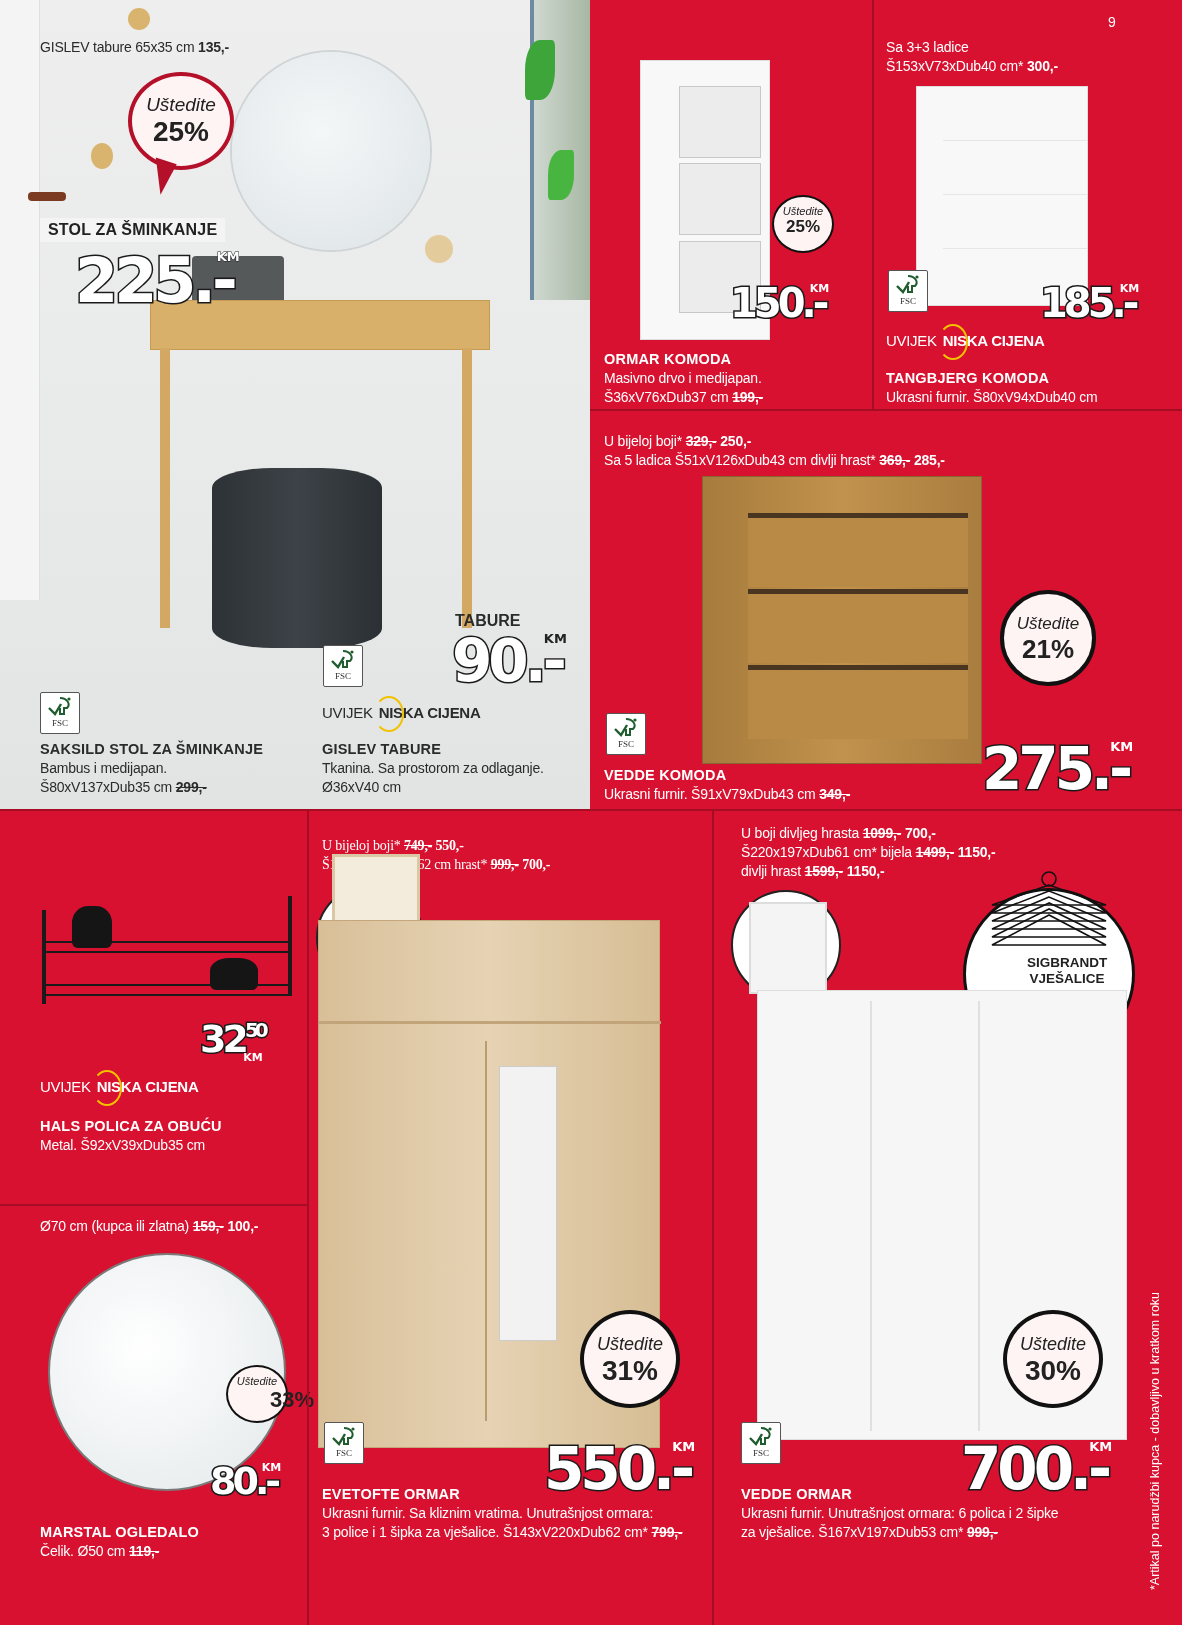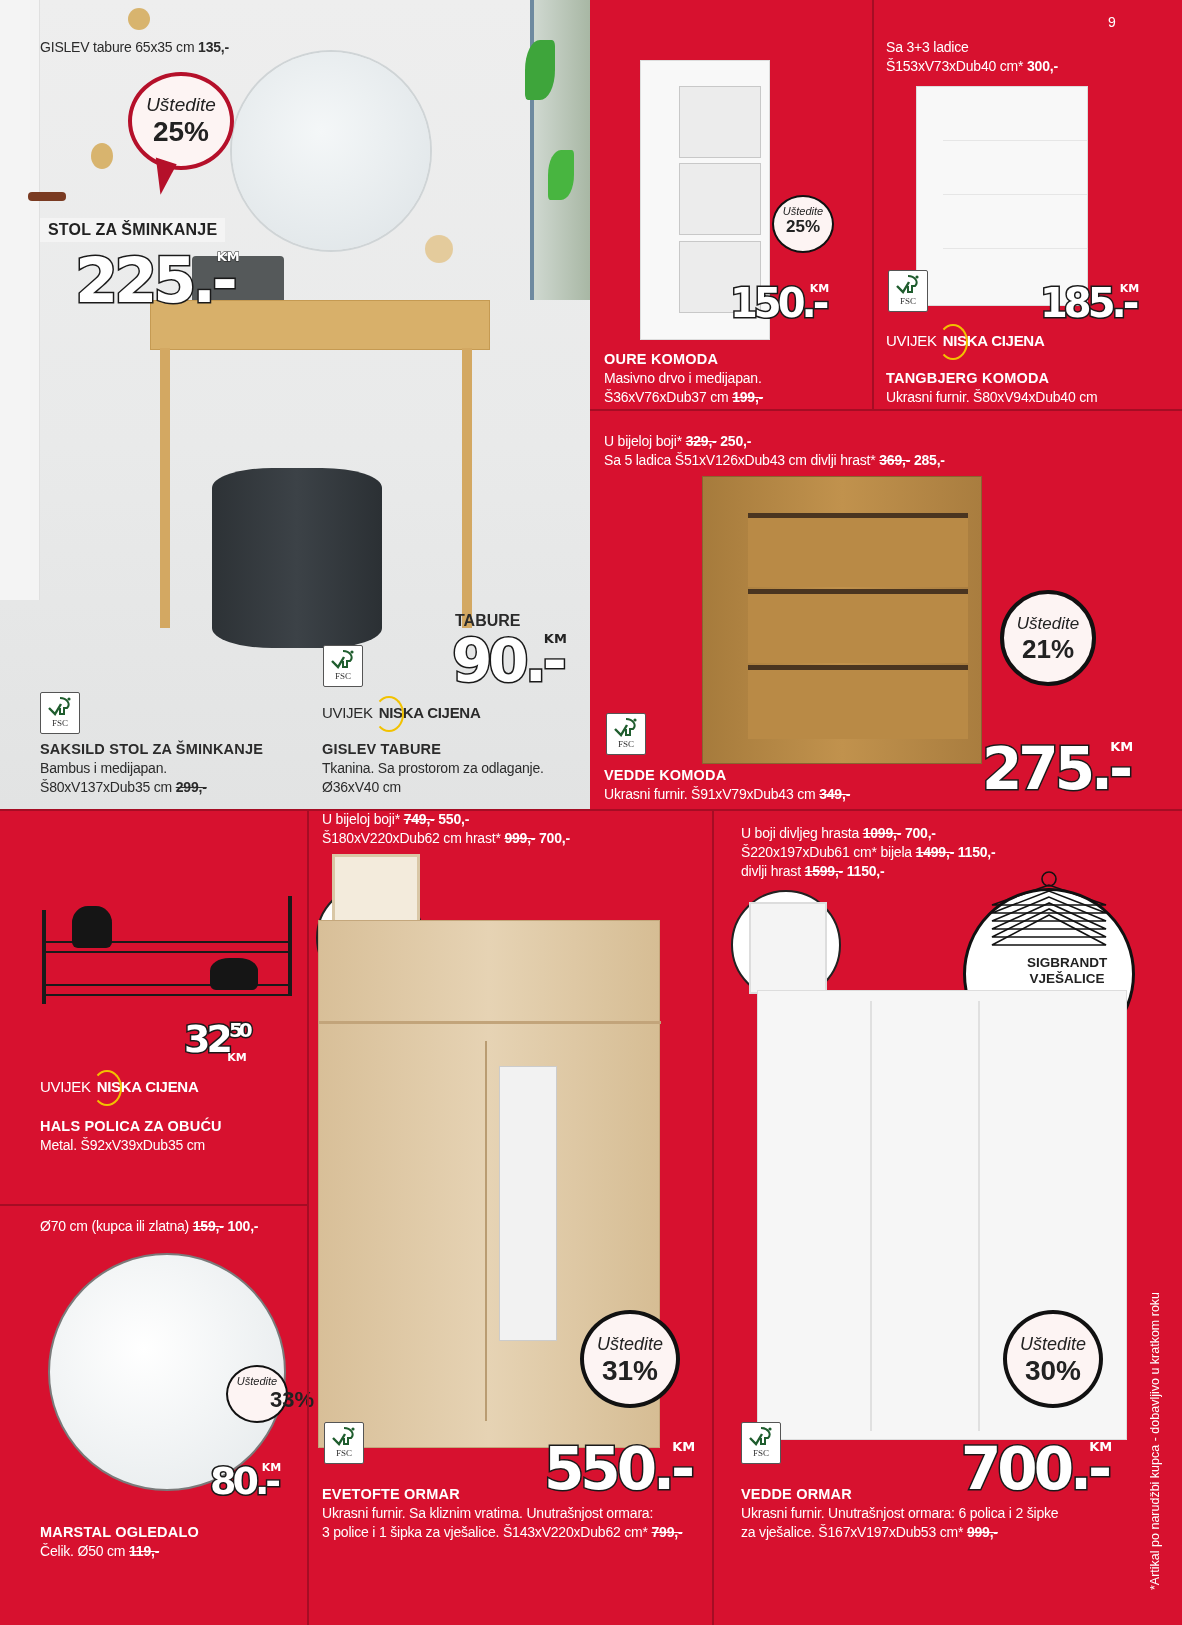--- a/index.html
+++ b/index.html
@@ -138,21 +138,21 @@
   </div>
   <div class="bubble" style="left:182px;top:195px;width:62px;height:58px;border-width:2.5px;padding-top:8px;">
     <span class="lbl" style="font-size:11px;">Uštedite</span>
     <span class="pct" style="font-size:17px;">25%</span>
   </div>
   <div class="price" style="left:140px;top:283px;font-size:40px;">
     <span>150</span><span class="dash">.-</span>
     <span class="km" style="right:-4px;font-size:11px;">KM</span>
   </div>
   <div class="abs" style="left:14px;top:350px;">
-    <div class="title">OURE KOMODA</div>
+    <div class="title">ORMAR KOMODA</div>
     <div class="txt">Masivno drvo i medijapan.</div>
     <div class="txt"><span>Š36xV76xDub37 cm</span> <span class="strike">199,-</span></div>
   </div>
 </section>
 
 <section class="panel" style="left:872px;top:0;width:310px;height:410px;">
   <div class="abs pagenum" style="left:236px;top:14px;">9</div>
   <div class="abs txt" style="left:14px;top:38px;">
     <div>Sa 3+3 ladice</div>
     <div><span>Š153xV73xDub40 cm*</span> <b>300,-</b></div>
@@ -218,21 +218,21 @@
 
 <section class="panel" style="left:0;top:810px;width:308px;height:395px;">
   <div class="abs" style="left:42px;top:86px;width:250px;height:110px;">
     <div class="abs" style="left:0;top:45px;width:250px;height:12px;border-top:2px solid #1a1a1a;border-bottom:2px solid #1a1a1a;"></div>
     <div class="abs" style="left:0;top:88px;width:250px;height:12px;border-top:2px solid #1a1a1a;border-bottom:2px solid #1a1a1a;"></div>
     <div class="abs" style="left:0;top:14px;width:4px;height:94px;background:#1a1a1a;"></div>
     <div class="abs" style="left:246px;top:0;width:4px;height:100px;background:#1a1a1a;"></div>
     <div class="abs" style="left:30px;top:10px;width:40px;height:42px;background:#151515;border-radius:40% 40% 6px 6px;"></div>
     <div class="abs" style="left:168px;top:62px;width:48px;height:32px;background:#151515;border-radius:40% 40% 6px 6px;"></div>
   </div>
-  <div class="price" style="left:184px;top:210px;font-size:38px;">
+  <div class="price" style="left:200px;top:210px;font-size:38px;">
     <span>32</span><sup style="font-size:20px;vertical-align:top;">50</sup>
     <span class="km" style="right:2px;top:32px;font-size:11px;">KM</span>
   </div>
   <div class="unc" style="left:40px;top:268px;">
     <span class="arc"></span>
     <span class="u">UVIJEK</span><span class="n">NISKA CIJENA</span>
   </div>
   <div class="abs" style="left:40px;top:307px;">
     <div class="title">HALS POLICA ZA OBUĆU</div>
     <div class="txt">Metal. Š92xV39xDub35 cm</div>
@@ -252,21 +252,21 @@
     <span>80</span><span class="dash">.-</span>
     <span class="km" style="right:-4px;font-size:11px;">KM</span>
   </div>
   <div class="abs" style="left:40px;top:303px;margin-top:15px;">
     <div class="title">MARSTAL OGLEDALO</div>
     <div class="txt"><span>Čelik. Ø50 cm</span> <span class="strike">119,-</span></div>
   </div>
 </section>
 
 <section class="panel" style="left:308px;top:810px;width:405px;height:815px;">
-  <div class="abs txt" style="left:14px;top:0;">
+  <div class="abs txt" style="left:14px;top:26px;font-family:Liberation Serif, serif;">
     <div><span>U bijeloj boji*</span> <span class="strike">749,-</span> <b>550,-</b></div>
     <div><span>Š180xV220xDub62 cm hrast*</span> <span class="strike">999,-</span> <b>700,-</b></div>
   </div>
   <div class="abs" style="left:8px;top:74px;width:108px;height:108px;border-radius:50%;background:#fff;border:2px solid #222;"></div>
   <div class="abs" style="left:24px;top:44px;width:88px;height:122px;background:#f3ebdc;border:3px solid #d9c7a6;"></div>
   <div class="abs" style="left:10px;top:110px;width:342px;height:528px;background:linear-gradient(90deg,#d8bf98,#e6d3b4,#d6bd94);border:1px solid #c4a77c;">
     <div class="abs" style="left:60px;top:120px;width:108px;height:380px;border-right:2px solid #b99c72;"></div>
     <div class="abs" style="left:180px;top:145px;width:58px;height:275px;background:#f2f2f2;border:1px solid #ccc;"></div>
     <div class="abs" style="left:0;top:100px;width:342px;height:3px;background:#c2a47a;"></div>
   </div>

